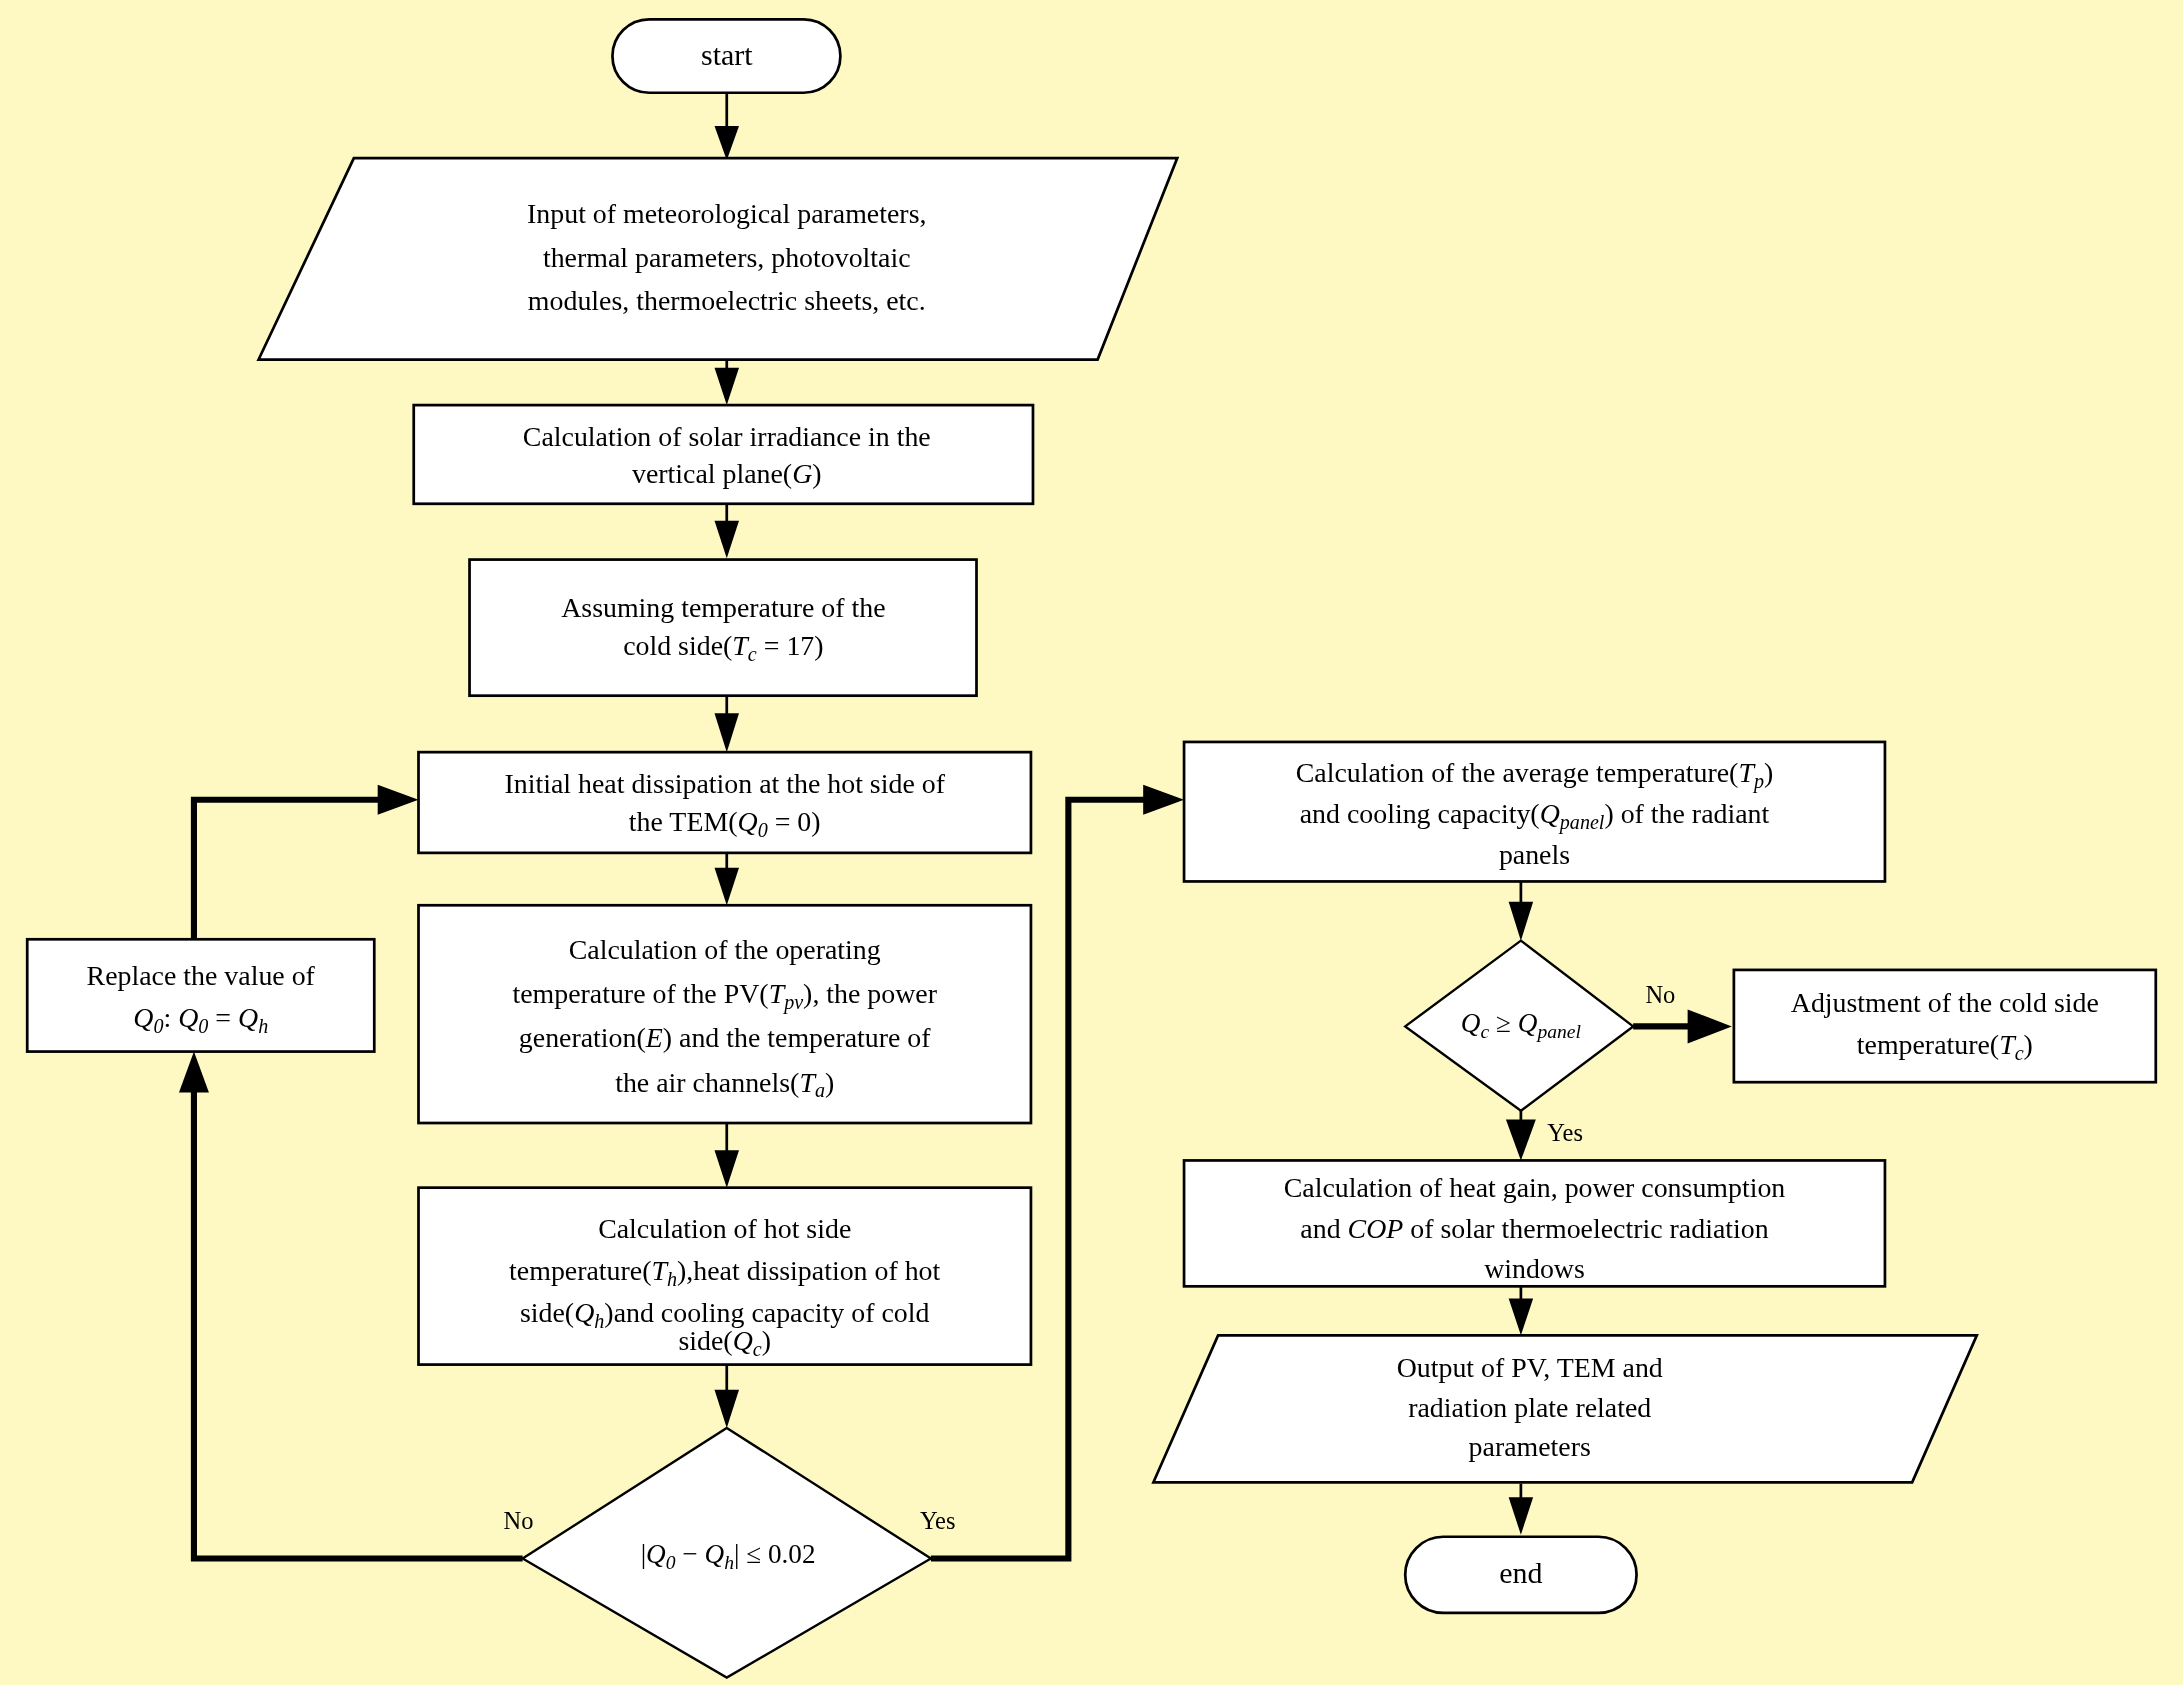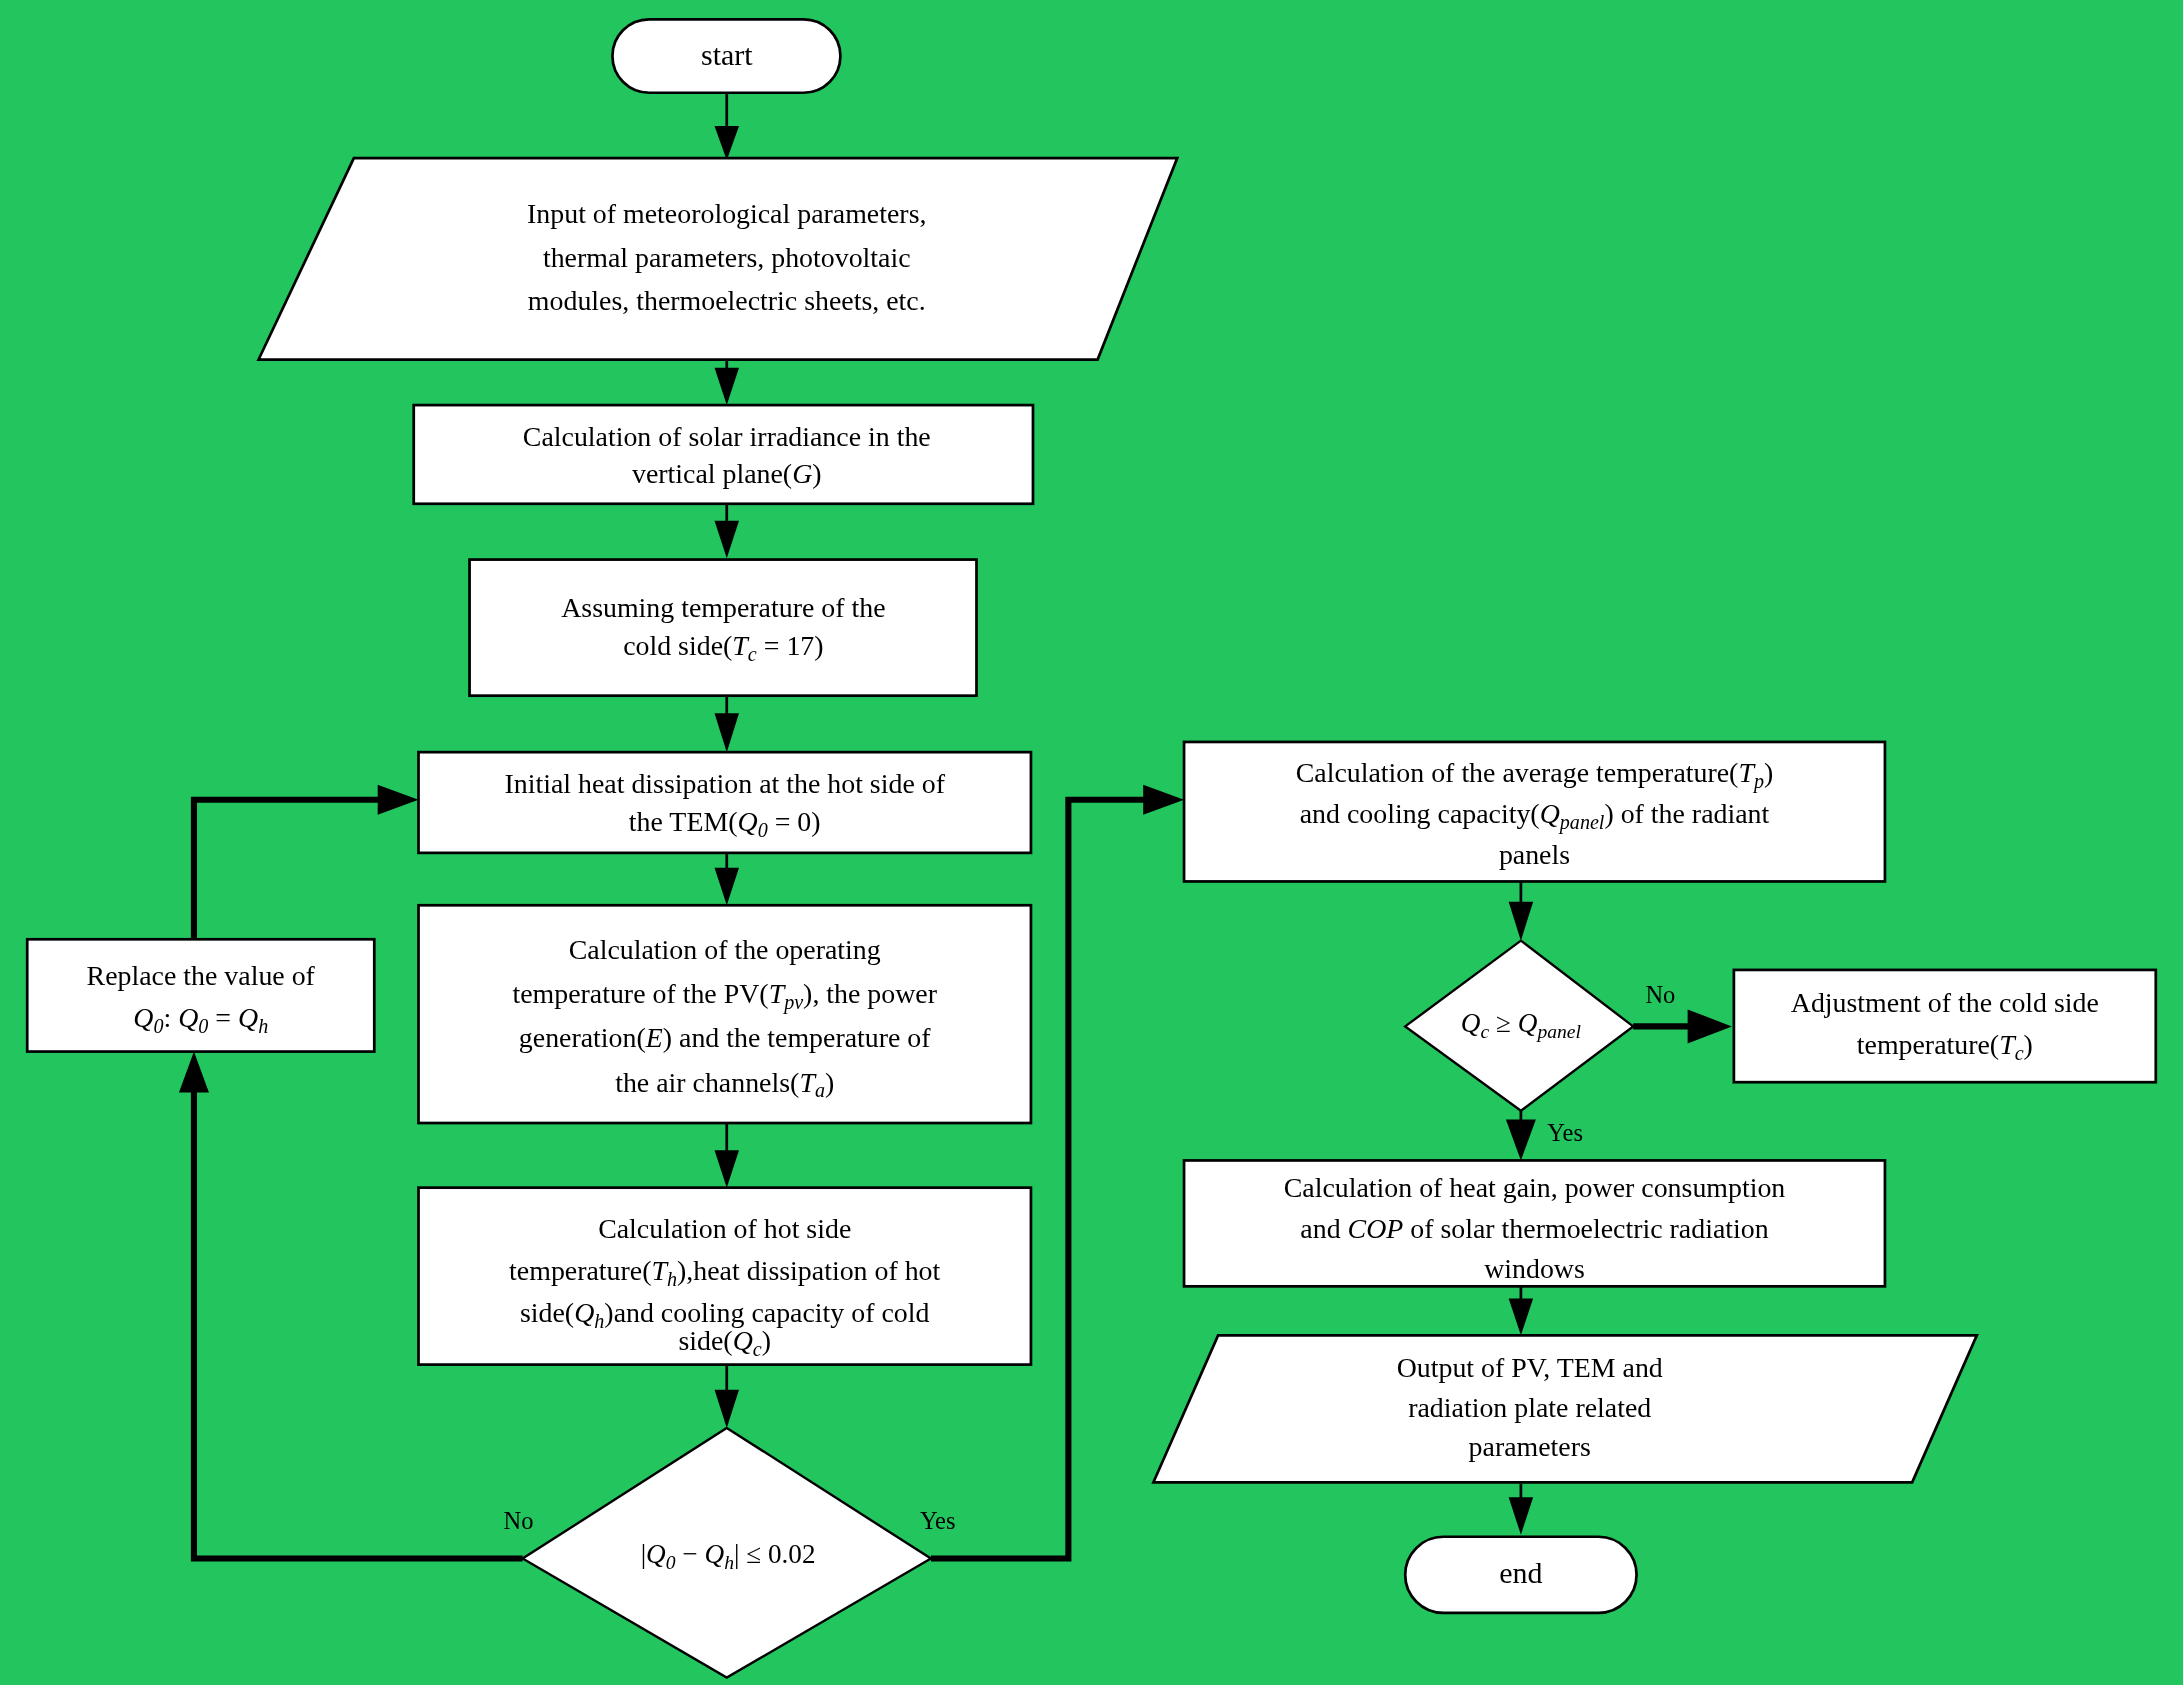--- a/index.html
+++ b/index.html
@@ -7,21 +7,21 @@
     padding: 0;
     background: #ffffff;
   }
   body {
     font-family: "Liberation Serif", "DejaVu Serif", serif;
   }
   #flowchart-root {
     width: 2183px;
     height: 1686px;
     position: relative;
-    background: #22c55e;
+    background: #fef9c3;
   }
   svg#flow-svg {
     display: block;
     width: 2183px;
     height: 1686px;
   }
   .shape-outline {
     fill: #ffffff;
     stroke: #000000;
     stroke-width: 4;

